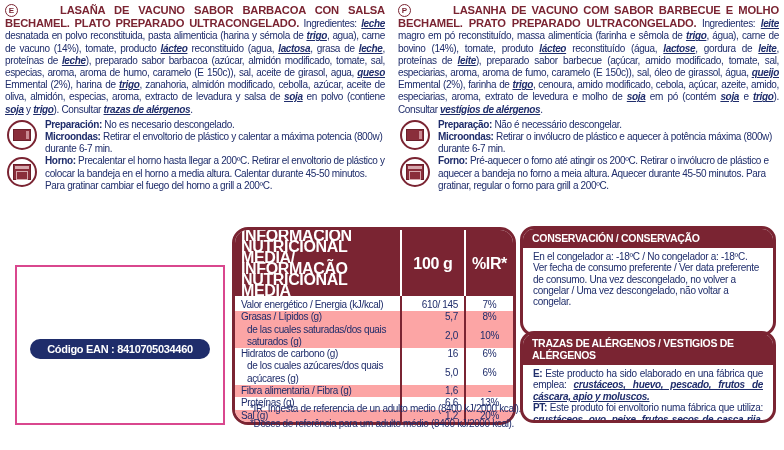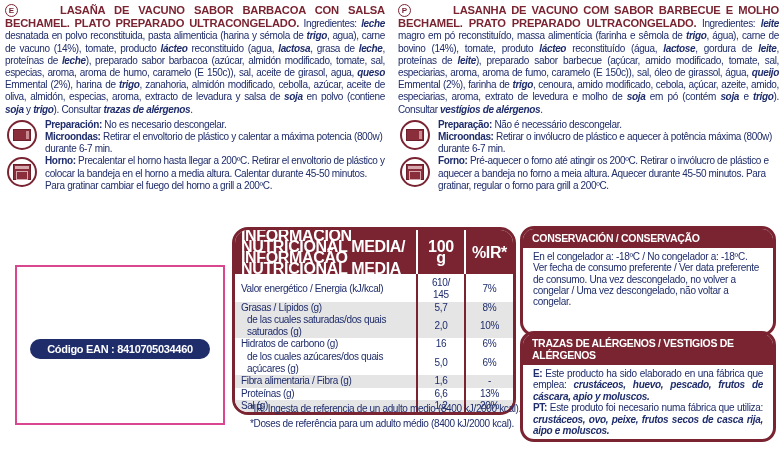--- a/index.html
+++ b/index.html
@@ -5,21 +5,21 @@
   * { box-sizing: border-box; margin: 0; padding: 0; }
   html, body { width: 784px; height: 450px; background: #ffffff; overflow: hidden; }
   body { font-family: "Liberation Sans", sans-serif; color: #1f2d6b; position: relative; }
 
   .col { position: absolute; top: 4px; width: 380px; font-size: 10px; line-height: 12.2px; letter-spacing: -0.35px; }
   .col.left { left: 5px; }
   .col.right { left: 398px; width: 381px; }
   .ingredients { text-align: justify; }
   .lang-mark { display: inline-block; width: 13px; height: 13px; border: 1.2px solid #7a2432; border-radius: 50%; font-size: 8px; line-height: 11px; text-align: center; color: #7a2432; font-weight: bold; margin-right: 6px; vertical-align: 1px; letter-spacing: 0; }
   .title { color: #7a2432; font-weight: bold; font-size: 11.2px; letter-spacing: -0.2px; margin-left: 36px; }
-  .b { font-weight: bold; font-style: italic; }
+  .b { font-weight: bold; font-style: italic; text-decoration: underline; }
 
   .prep { position: relative; margin-top: 3px; padding-left: 40px; }
   .prep .line { display: block; }
   .prep .lbl { font-weight: bold; }
   .icon { position: absolute; left: 2px; width: 30px; height: 30px; border: 2px solid #7a2432; border-radius: 50%; display: flex; align-items: center; justify-content: center; }
   .icon.mw { top: 1px; }
   .icon.ov { top: 38px; }
   .mw-box { width: 18px; height: 12px; background: #8a2e3b; border: 1px solid #6a1f2b; position: relative; }
   .mw-box::after { content: ""; position: absolute; right: 1px; top: 1px; width: 3px; height: 8px; background: #c98a93; }
   .ov-box { width: 18px; height: 16px; background: #8a2e3b; border: 1px solid #6a1f2b; position: relative; }
@@ -29,51 +29,51 @@
   .ean-frame { position: absolute; left: 15px; top: 265px; width: 210px; height: 160px; border: 2px solid #d9478e; }
   .ean-pill { position: absolute; left: 13px; top: 72px; width: 180px; height: 20px; background: #1f2d6b; color: #fff; border-radius: 10px; font-size: 11px; font-weight: bold; line-height: 20px; text-align: center; letter-spacing: -0.3px; }
 
   .nutri { position: absolute; left: 232px; top: 227px; width: 284px; border: 3px solid #7a2432; border-radius: 16px 16px 16px 16px; overflow: hidden; }
   .nutri table { width: 100%; border-collapse: collapse; font-size: 10px; letter-spacing: -0.35px; }
   .nutri thead th { background: #7a2432; color: #fff; font-weight: bold; height: 42px; padding: 0 6px; font-size: 16px; line-height: 11px; }
   .nutri thead th.c1 { text-align: left; }
   .nutri thead th.c2, .nutri thead th.c3 { text-align: center; border-left: 2px solid #fff; }
   .nutri tbody td { height: 12.3px; line-height: 12.3px; padding: 0 6px; color: #1f2d6b; }
   .nutri tbody td.c2, .nutri tbody td.c3 { text-align: center; border-left: 2px solid #7a2432; }
-  .nutri tbody td.c2 { width: 48px; }
+  .nutri tbody td.c2 { width: 64px; text-align: right; }
   .nutri tbody td.c3 { width: 42px; }
   .nutri tbody tr.first td { padding-top: 3px; }
-  .nutri tbody tr.shade td { background: #e5e5e5; }
+  .nutri tbody tr.shade td { background: #fca5a5; }
   .nutri tbody tr.sub td.c1 { padding-left: 12px; }
 
   .footnote { position: absolute; left: 243px; top: 402px; font-size: 10px; line-height: 14.5px; color: #1f2d6b; letter-spacing: -0.35px; margin-left: 7px; }
 
   .box { position: absolute; left: 520px; width: 256px; border: 3px solid #7a2432; border-radius: 14px; overflow: hidden; }
   .box .hdr { background: #7a2432; color: #fff; font-weight: bold; font-size: 10.5px; padding: 3px 9px 4px; letter-spacing: -0.3px; }
   .box .body { padding: 3px 10px 4px; font-size: 10px; line-height: 11.3px; color: #1f2d6b; letter-spacing: -0.3px; }
   .box.cons { top: 226px; height: 110px; }
-  .box.traces { top: 331px; height: 111px; }
+  .box.traces { top: 331px; height: 92px; }
   .box.traces .body { text-align: justify; line-height: 11.4px; }
   .box.traces .lbl { font-weight: bold; }
 </style>
 </head>
 <body>
 
 <div class="col left">
   <p class="ingredients">
     <span class="lang-mark">E</span><span class="title">LASAÑA DE VACUNO SABOR BARBACOA CON SALSA BECHAMEL. PLATO PREPARADO ULTRACONGELADO.</span><span><span> Ingredientes: </span><span class="b">leche</span><span> desnatada en polvo reconstituida, pasta alimenticia (harina y sémola de </span><span class="b">trigo</span><span>, agua), carne de vacuno (14%), tomate, producto </span><span class="b">lácteo</span><span> reconstituido (agua, </span><span class="b">lactosa</span><span>, grasa de </span><span class="b">leche</span><span>, proteínas de </span><span class="b">leche</span><span>), preparado sabor barbacoa (azúcar, almidón modificado, tomate, sal, especias, aroma, aroma de humo, caramelo (E 150c)), sal, aceite de girasol, agua, </span><span class="b">queso</span><span> Emmental (2%), harina de </span><span class="b">trigo</span><span>, zanahoria, almidón modificado, cebolla, azúcar, aceite de oliva, almidón, especias, aroma, extracto de levadura y salsa de </span><span class="b">soja</span><span> en polvo (contiene </span><span class="b">soja</span><span> y </span><span class="b">trigo</span><span>). Consultar </span><span class="b">trazas de alérgenos</span><span>.</span></span>
   </p>
   <div class="prep">
     <span class="icon mw">
         <span class="mw-box"></span>
       </span>
     <span class="icon ov">
         <span class="ov-box"></span>
       </span>
-    <span class="line"><span class="lbl">Preparación:</span><span> No es necesario descongelar.</span></span>
+    <span class="line"><span class="lbl">Preparación:</span><span> No es necesario descongelado.</span></span>
     <span class="line"><span class="lbl">Microondas:</span><span> Retirar el envoltorio de plástico y calentar a máxima potencia (800w) durante 6-7 min.</span></span>
     <span class="line"><span class="lbl">Horno:</span><span> Precalentar el horno hasta llegar a 200ºC. Retirar el envoltorio de plástico y colocar la bandeja en el horno a media altura. Calentar durante 45-50 minutos. Para gratinar cambiar el fuego del horno a grill a 200ºC.</span></span>
   </div>
 </div>
 
 <div class="col right">
   <p class="ingredients">
     <span class="lang-mark">P</span><span class="title">LASANHA DE VACUNO COM SABOR BARBECUE E MOLHO BECHAMEL. PRATO PREPARADO ULTRACONGELADO.</span><span><span> Ingredientes: </span><span class="b">leite</span><span> magro em pó reconstituído, massa alimentícia (farinha e sêmola de </span><span class="b">trigo</span><span>, água), carne de bovino (14%), tomate, produto </span><span class="b">lácteo</span><span> reconstituído (água, </span><span class="b">lactose</span><span>, gordura de </span><span class="b">leite</span><span>, proteínas de </span><span class="b">leite</span><span>), preparado sabor barbecue (açúcar, amido modificado, tomate, sal, especiarias, aroma, aroma de fumo, caramelo (E 150c)), sal, óleo de girassol, água, </span><span class="b">queijo</span><span> Emmental (2%), farinha de </span><span class="b">trigo</span><span>, cenoura, amido modificado, cebola, açúcar, azeite, amido, especiarias, aroma, extrato de levedura e molho de </span><span class="b">soja</span><span> em pó (contém </span><span class="b">soja</span><span> e </span><span class="b">trigo</span><span>). Consultar </span><span class="b">vestígios de alérgenos</span><span>.</span></span>
   </p>
   <div class="prep">
@@ -157,15 +157,15 @@
 
 <div class="box cons">
   <div class="hdr">CONSERVACIÓN / CONSERVAÇÃO</div>
   <div class="body">En el congelador a: -18ºC / No congelador a: -18ºC. Ver fecha de consumo preferente / Ver data preferente de consumo. Una vez descongelado, no volver a congelar / Uma vez descongelado, não voltar a congelar.</div>
 </div>
 
 <div class="box traces">
   <div class="hdr">TRAZAS DE ALÉRGENOS / VESTIGIOS DE ALÉRGENOS</div>
   <div class="body">
     <div><span class="lbl">E:</span><span> Este producto ha sido elaborado en una fábrica que emplea: </span><span class="b">crustáceos, huevo, pescado, frutos de cáscara, apio y moluscos.</span></div>
-    <div><span class="lbl">PT:</span><span> Este produto foi necesario numa fábrica que utiliza: </span><span class="b">crustáceos, ovo, peixe, frutos secos de casca rija, aipo e moluscos.</span></div>
+    <div><span class="lbl">PT:</span><span> Este produto foi envoltorio numa fábrica que utiliza: </span><span class="b">crustáceos, ovo, peixe, frutos secos de casca rija, aipo e moluscos.</span></div>
   </div>
 </div>
 
 </body></html>

